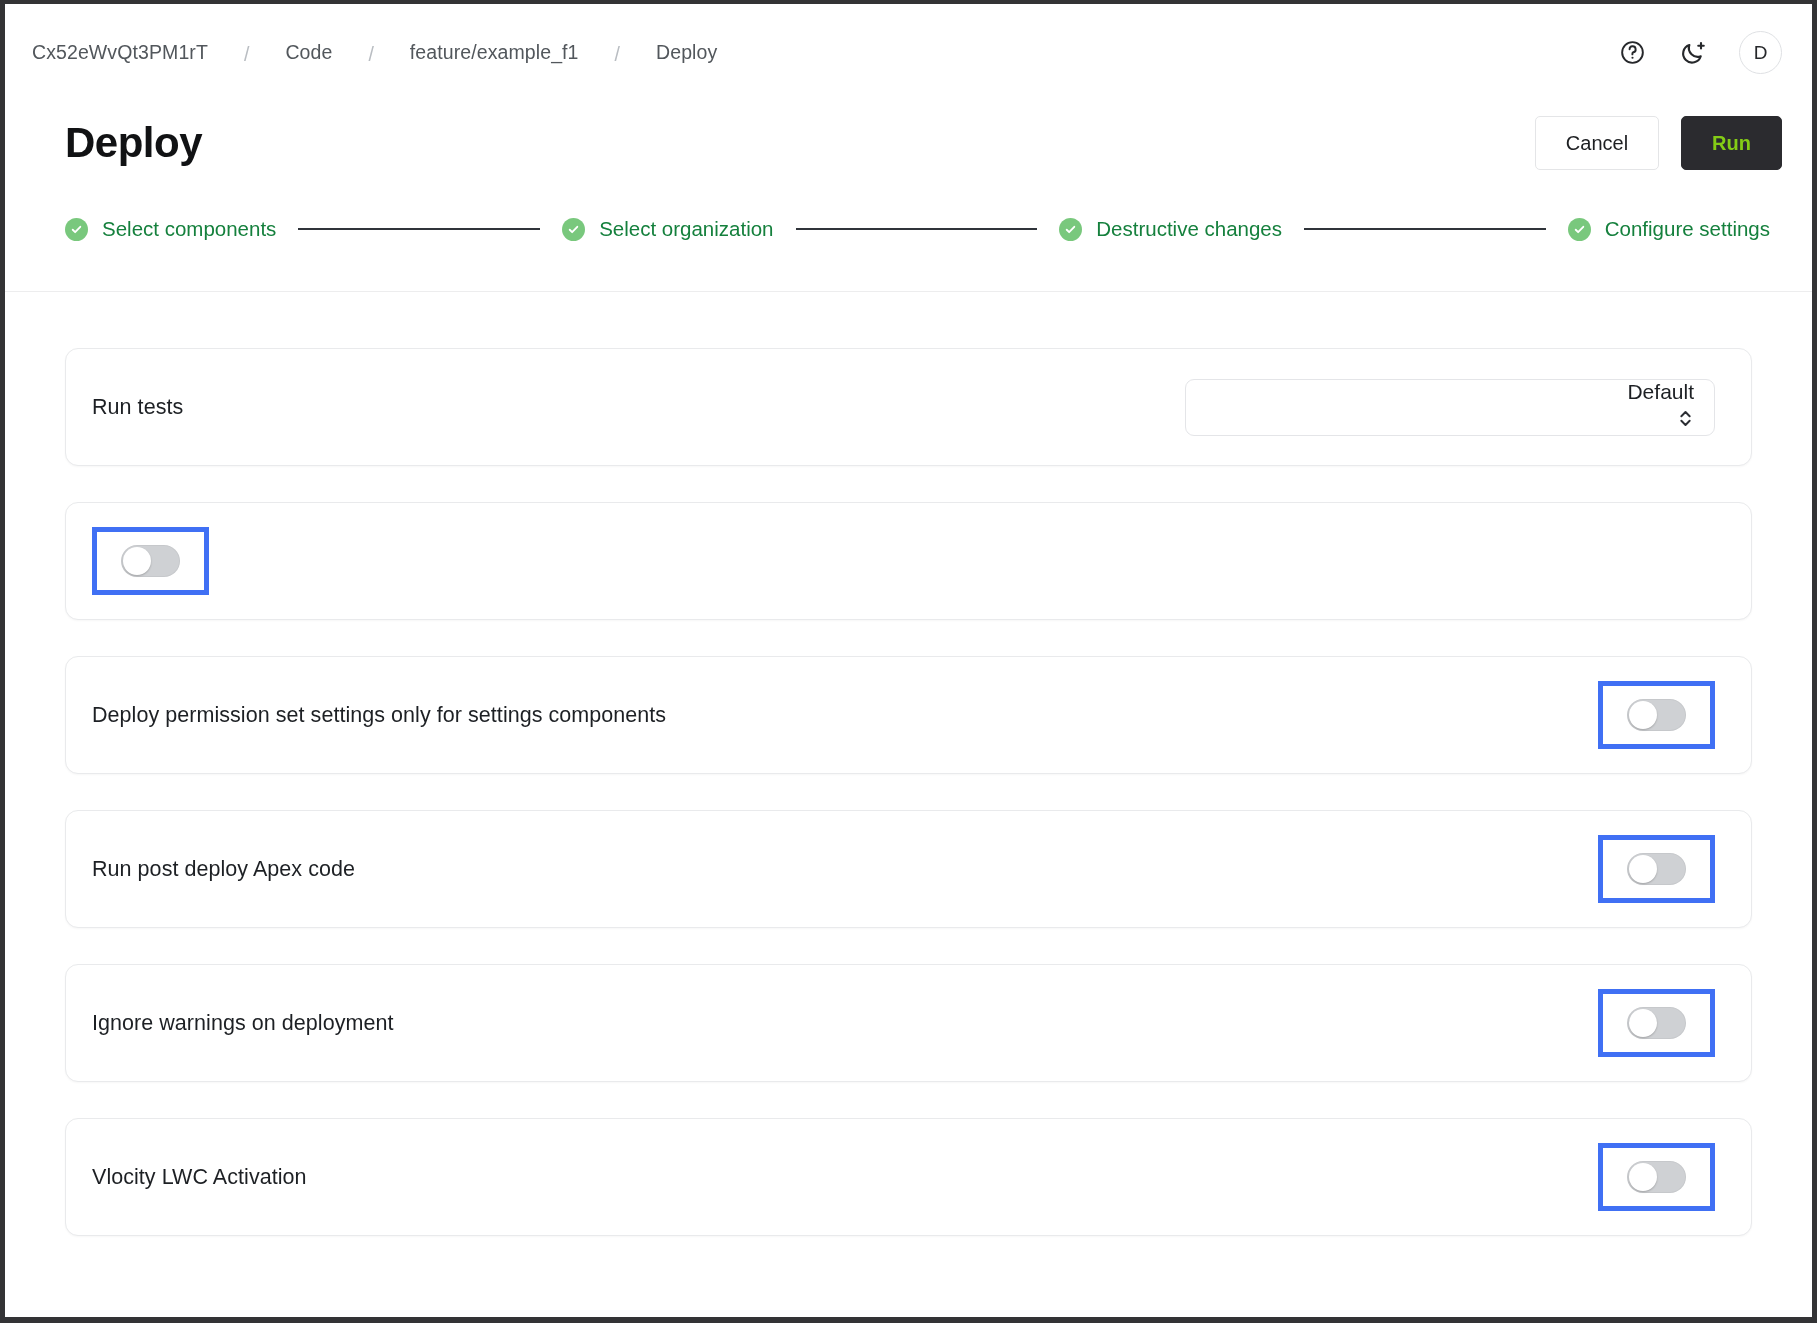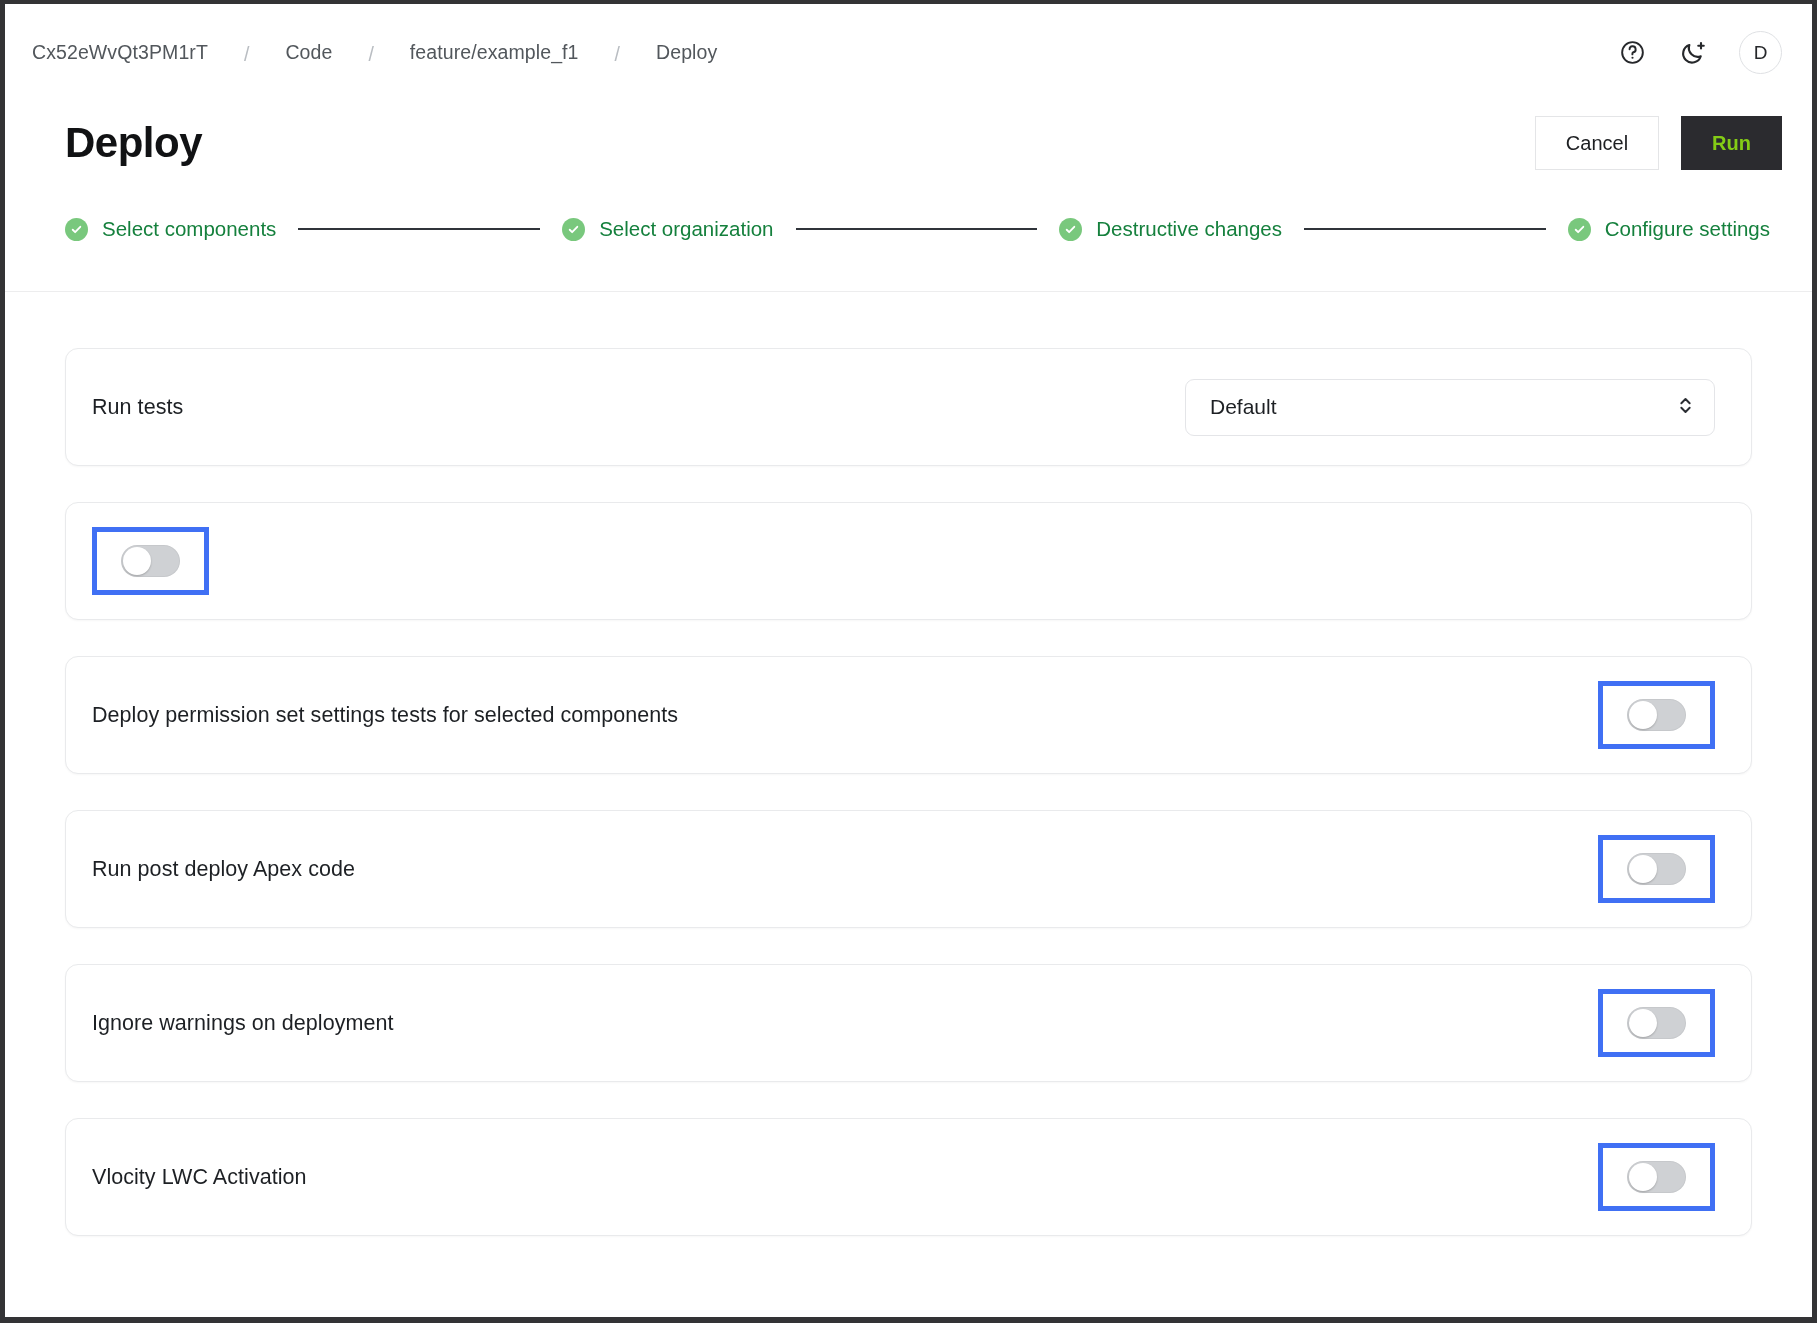--- a/index.html
+++ b/index.html
@@ -110,21 +110,21 @@
   }
 
   .header-buttons {
     display: flex;
     align-items: center;
     gap: 22px;
   }
 
   .btn {
     font-size: 20px;
-    border-radius: 0;
+    border-radius: 5px;
     height: 54px;
     padding: 0 30px;
     display: inline-flex;
     align-items: center;
     justify-content: center;
     cursor: pointer;
     font-family: "Liberation Sans", sans-serif;
   }
 
   .btn-cancel {
@@ -205,24 +205,25 @@
   }
 
   
   .select {
     width: 530px;
     height: 57px;
     border: 1.3px solid #e4e5e8;
     border-radius: 9px;
     background: #ffffff;
     display: flex;
-    align-items: center;
+    align-items: flex-end;
     justify-content: space-between;
     padding: 0 20px 0 24px;
     cursor: pointer;
+    flex-direction: column;
   }
   .select-value {
     font-size: 21px;
     color: #1d2024;
   }
 
   
   .toggle-wrap {
     border: 5px solid #4070f4;
     background: #ffffff;
@@ -355,21 +356,21 @@
 
       <div class="card">
         <div class="toggle-wrap">
           <div class="toggle">
             <div class="knob"></div>
           </div>
         </div>
       </div>
 
       <div class="card">
-        <div class="card-label">Deploy permission set settings tests for selected components</div>
+        <div class="card-label">Deploy permission set settings only for settings components</div>
         <div class="toggle-wrap">
           <div class="toggle">
             <div class="knob"></div>
           </div>
         </div>
       </div>
 
       <div class="card">
         <div class="card-label">Run post deploy Apex code</div>
         <div class="toggle-wrap">

